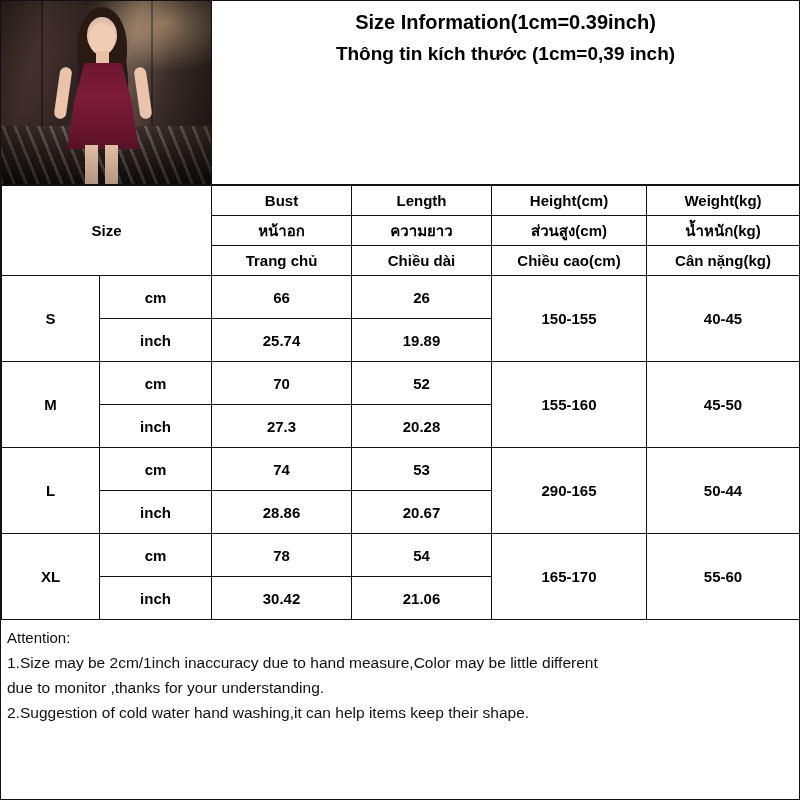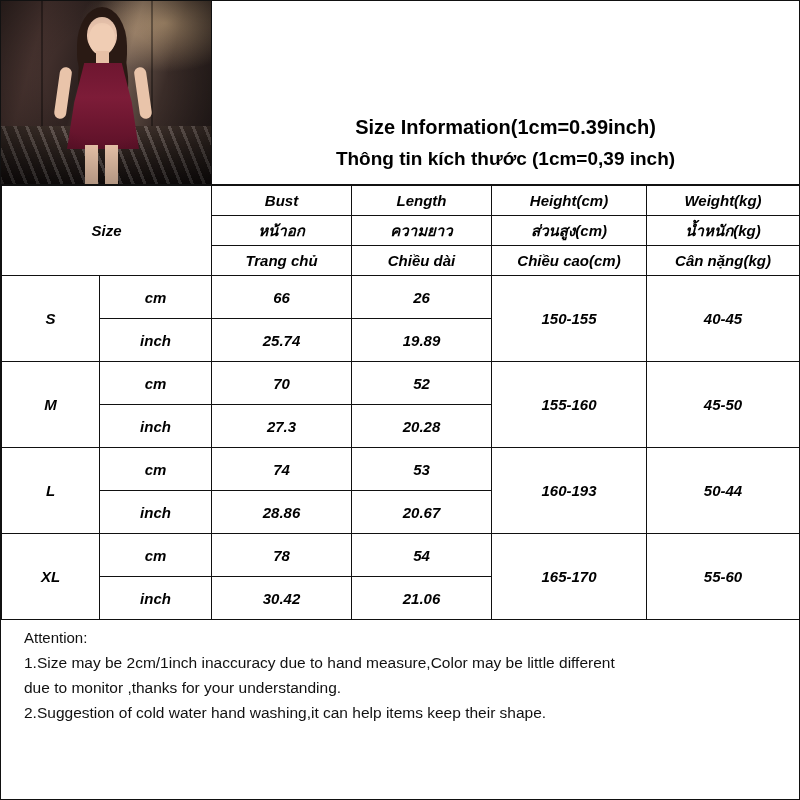--- a/index.html
+++ b/index.html
@@ -139,21 +139,21 @@
   .photo .vignette {
     position: absolute; inset: 0;
     background: radial-gradient(ellipse at 50% 45%, rgba(0,0,0,0) 40%, rgba(0,0,0,0.45) 100%);
   }
 
   .title-cell {
     flex: 1 1 auto;
     display: flex;
     flex-direction: column;
     align-items: center;
-    justify-content: flex-end;
+    justify-content: flex-start;
     padding: 6px 8px 10px;
     box-sizing: border-box;
   }
   .title-line {
     font-weight: bold;
     font-size: 20px;
     line-height: 31px;
     white-space: nowrap;
   }
   .title-line.l2 { font-size: 19px; }
@@ -165,21 +165,20 @@
     width: 100%;
     table-layout: fixed;
   }
   table.size-table td, table.size-table th {
     border: 1px solid #111;
     text-align: center;
     vertical-align: middle;
     font-size: 15px;
     font-weight: bold;
     padding: 0;
-    font-style: italic;
   }
   
   col.c-size  { width: 98px; }
   col.c-unit  { width: 112px; }
   col.c-bust  { width: 140px; }
   col.c-len   { width: 140px; }
   col.c-hei   { width: 155px; }
   col.c-wei   { width: 153px; }
 
   .hdr-row td { height: 29px; }
@@ -199,21 +198,20 @@
 
   
   .attention {
     padding: 5px 6px 0 6px;
     box-sizing: border-box;
   }
   .attention .line {
     font-size: 15.5px;
     line-height: 25px;
     color: #111;
-    margin-left: 17px;
   }
   .attention .l0 { font-size: 15px; }
 </style>
 </head>
 <body>
 
 <div class="page">
 
   <div class="top-band">
     <div class="photo-cell">
@@ -297,21 +295,21 @@
         <td class="unit">inch</td>
         <td class="val">27.3</td>
         <td class="val">20.28</td>
       </tr>
 
       <tr class="body-row">
         <td class="sz" rowspan="2">L</td>
         <td class="unit">cm</td>
         <td class="val">74</td>
         <td class="val">53</td>
-        <td class="span-cell" rowspan="2">160-193</td>
+        <td class="span-cell" rowspan="2">290-165</td>
         <td class="span-cell" rowspan="2">50-44</td>
       </tr>
       <tr class="body-row">
         <td class="unit">inch</td>
         <td class="val">28.86</td>
         <td class="val">20.67</td>
       </tr>
 
       <tr class="body-row">
         <td class="sz" rowspan="2">XL</td>

